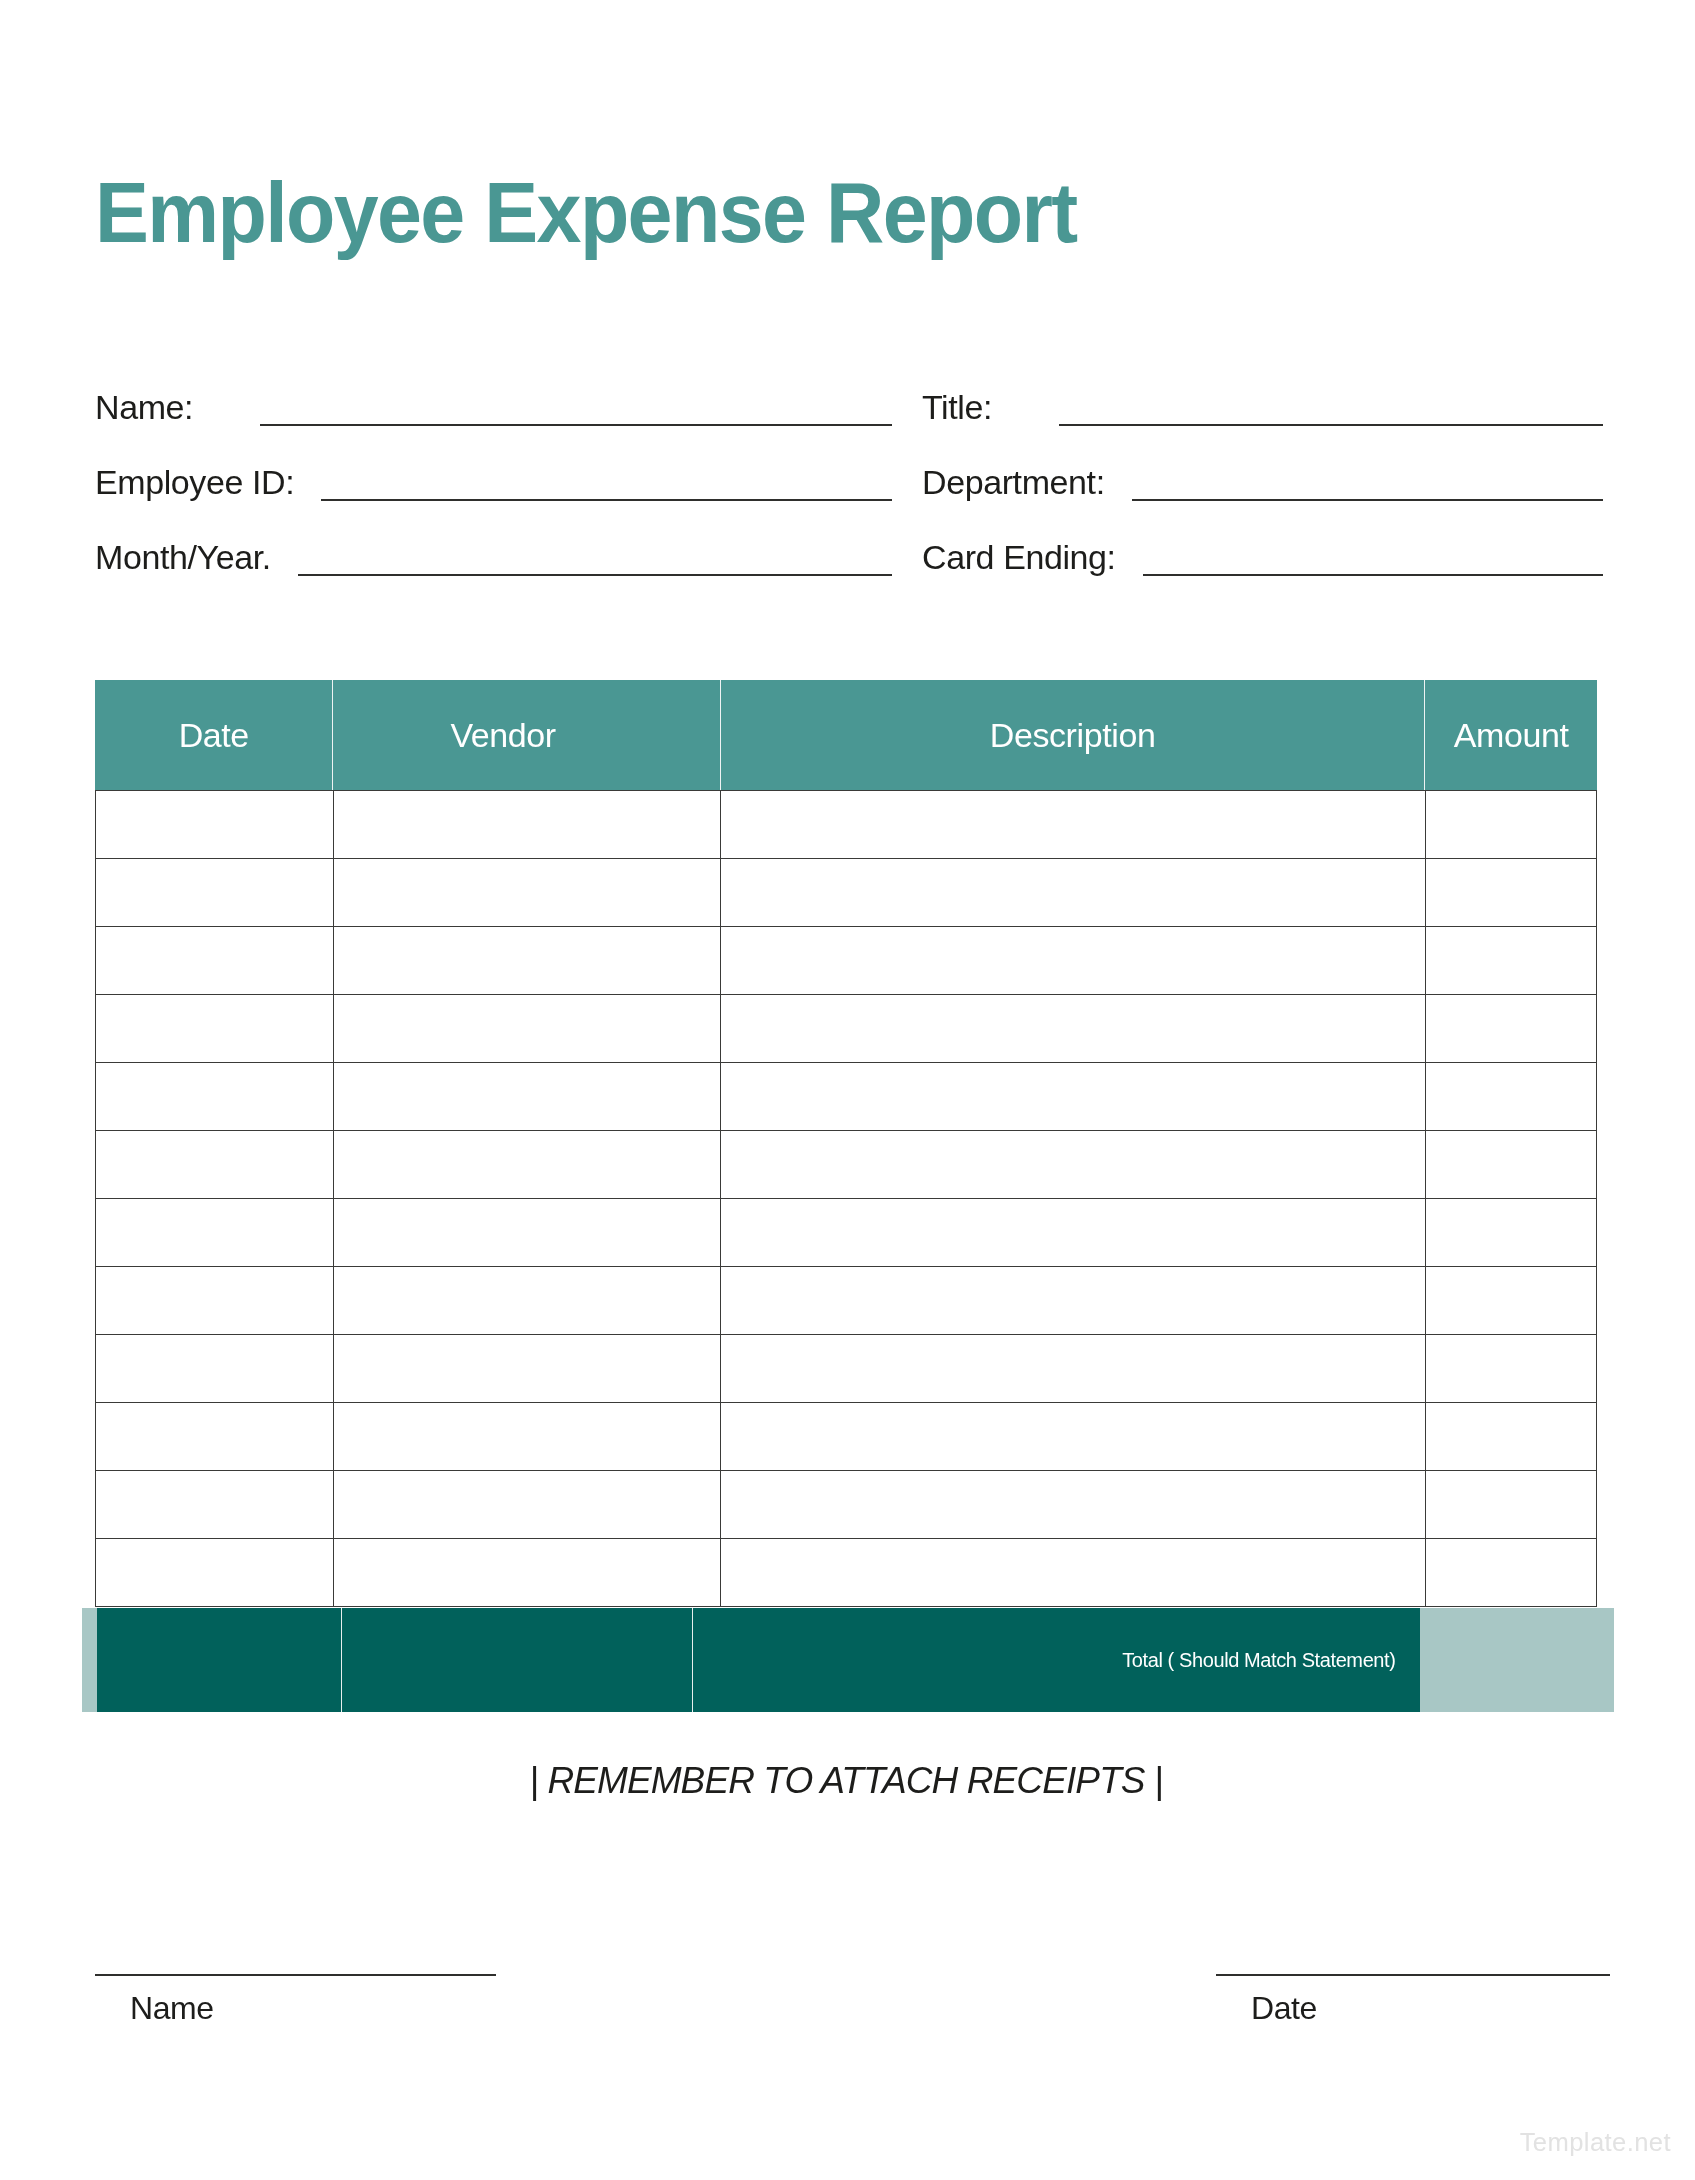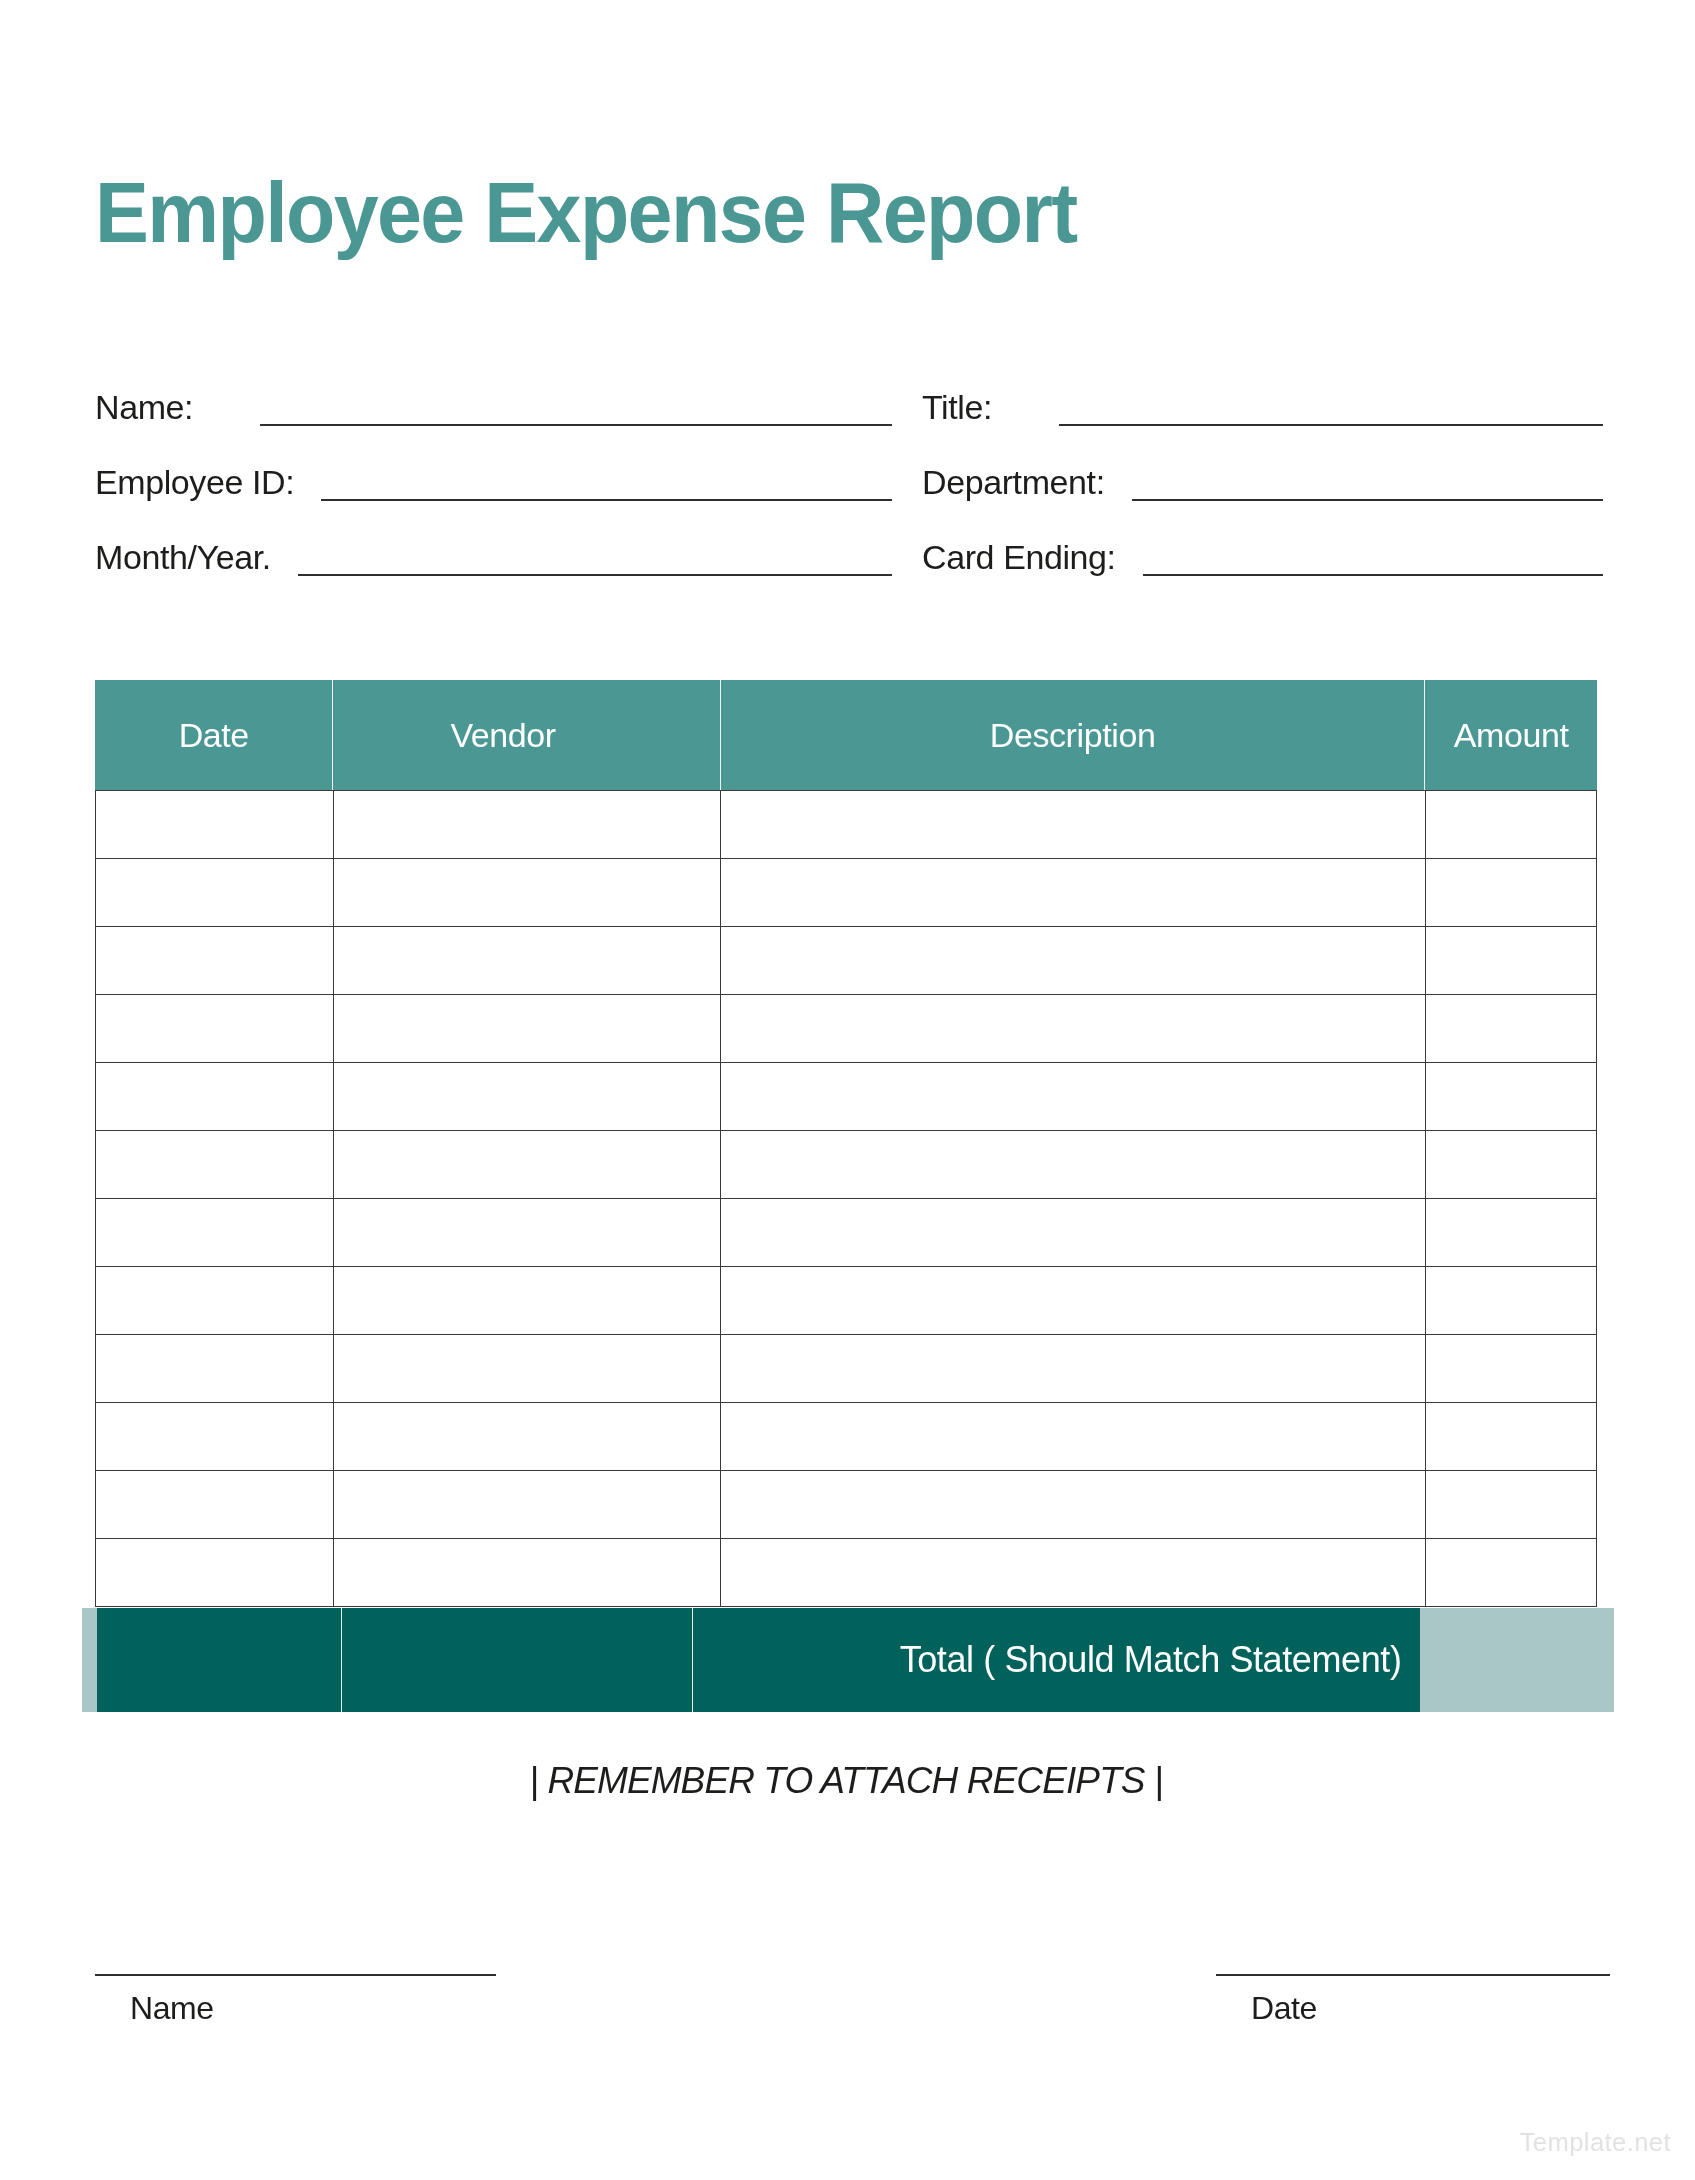--- a/index.html
+++ b/index.html
@@ -106,23 +106,23 @@
     background:#01615b;
     display:flex;
   }
   .fcell{height:100%; box-sizing:border-box;}
   .fcell + .fcell{border-left:1.7px solid #e8efee;}
   .fc-1{width:244px;}
   .fc-2{width:351px;}
   .fc-3{
     flex:1;
     display:flex; align-items:center; justify-content:flex-end;
-    padding-right:18px;
+    padding-right:24px;
     color:#ffffff;
-    font-size:36px;
+    font-size:20px;
     letter-spacing:-0.4px;
     white-space:nowrap;
   }
   .tfoot-amount{
     position:absolute;
     left:1337px; top:0;
     width:194px; height:104px;
   }
   
   .receipts-note{

